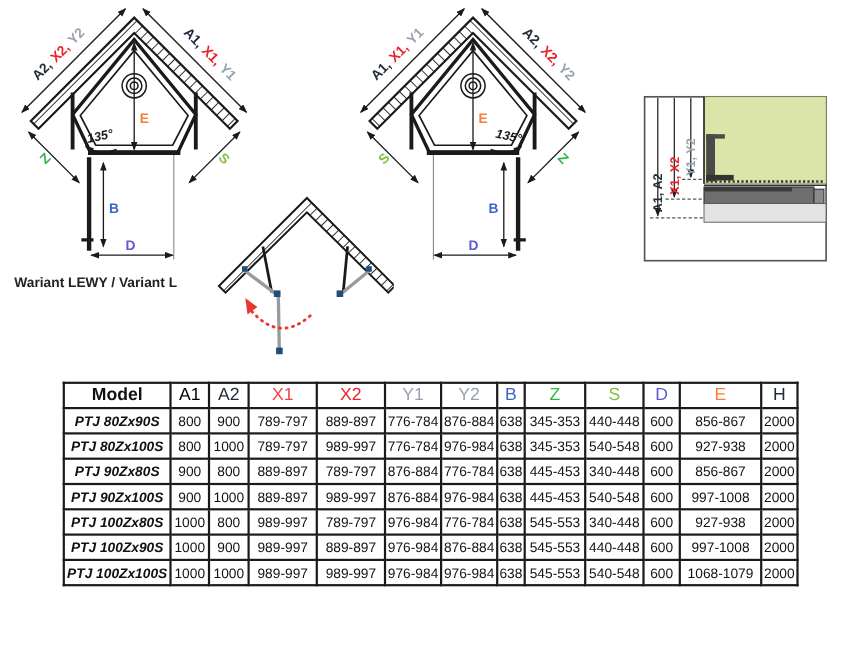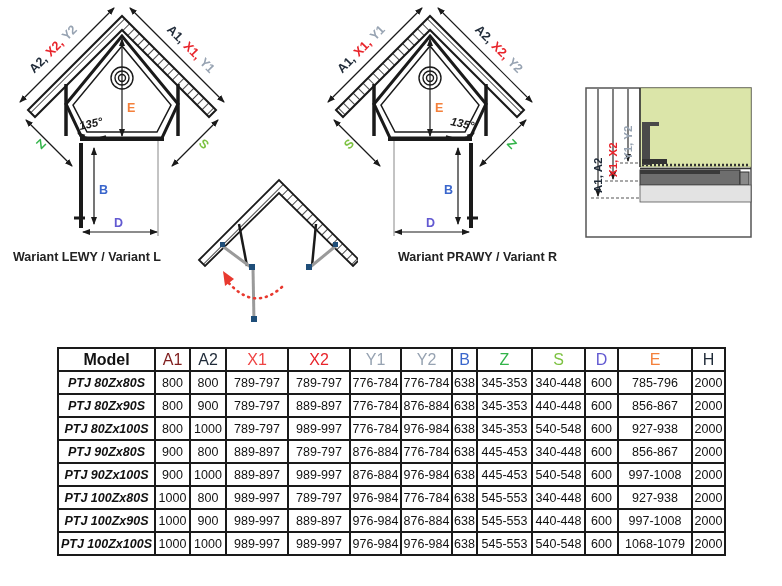--- a/index.html
+++ b/index.html
@@ -116,21 +116,20 @@
     <text class="dimlbl" transform="translate(170,46) rotate(45)" text-anchor="middle">
       <tspan fill="#1f2a38">A2,</tspan><tspan dx="4" fill="#e8232a">X2,</tspan><tspan dx="4" fill="#97a3b2">Y2</tspan>
     </text>
     <text class="dimlbl" x="109" y="106" fill="#f4803b" font-size="14">E</text>
     <text class="dimlbl" x="118" y="188" fill="#3a66cc" font-size="14">B</text>
     <text class="dimlbl" x="100" y="221" fill="#6259d1" font-size="14">D</text>
     <text class="dimlbl" transform="translate(26,141) rotate(-45)" text-anchor="middle" fill="#7dc242" font-size="13">S</text>
     <text class="dimlbl" transform="translate(183,141) rotate(45)" text-anchor="middle" fill="#33b44a" font-size="13">Z</text>
     <text transform="translate(124,119) rotate(12)" font-size="11.5" font-style="italic" font-weight="600" fill="#1a1a1a">135°</text>
   </svg>
-  <div class="abs caption" style="left:398px;top:250px;">Wariant PRAWY / Variant R</div>
 
   <svg class="abs" style="left:583px;top:85px;" width="172" height="155" viewBox="0 0 172 155">
     <rect x="3" y="3" width="165" height="149" fill="#fff" stroke="#555" stroke-width="1.5"></rect>
     <rect x="57" y="3" width="111" height="79" fill="#dbe5a9" stroke="#8a8f66" stroke-width="0.6"></rect>
     <line x1="57" y1="3" x2="57" y2="82" stroke="#333" stroke-width="1.6"></line>
 
     <line x1="59" y1="80" x2="167" y2="80" stroke="#333" stroke-width="2.4" stroke-dasharray="2 2"></line>
     <line x1="57" y1="83.5" x2="168" y2="83.5" stroke="#333" stroke-width="1.4"></line>
 
     <g fill="#4a4a4a">
@@ -168,51 +167,36 @@
           <col style="width:25px">
           <col style="width:55px">
         <col style="width:53px">
           <col style="width:33px">
           <col style="width:74px">
         <col style="width:33px">
       </colgroup>
       <thead>
           <tr>
             <th class="model-h" style="color: rgb(17, 17, 17);">Model</th>
-            <th style="color: #7f1d1d;">A1</th>
+            <th style="color: #000000;">A1</th>
             <th style="color: rgb(31, 42, 56);">A2</th>
             <th style="color: #ef4444;">X1</th>
             <th style="color: rgb(232, 35, 42);">X2</th>
             <th style="color: rgb(151, 163, 178);">Y1</th>
             <th style="color: rgb(151, 163, 178);">Y2</th>
             <th style="color: rgb(58, 102, 204);">B</th>
             <th style="color: rgb(51, 180, 74);">Z</th>
             <th style="color: rgb(125, 194, 66);">S</th>
             <th style="color: rgb(98, 89, 209);">D</th>
             <th style="color: rgb(244, 128, 59);">E</th>
             <th style="color: rgb(31, 42, 56);">H</th>
           </tr>
         </thead>
       <tbody>
           <tr>
-            <td class="model">PTJ 80Zx80S</td>
-            <td>800</td>
-            <td>800</td>
-            <td>789-797</td>
-            <td>789-797</td>
-            <td>776-784</td>
-            <td>776-784</td>
-            <td>638</td>
-            <td>345-353</td>
-            <td>340-448</td>
-            <td>600</td>
-            <td>785-796</td>
-            <td>2000</td>
-          </tr>
-          <tr>
             <td class="model">PTJ 80Zx90S</td>
             <td>800</td>
             <td>900</td>
             <td>789-797</td>
             <td>889-897</td>
             <td>776-784</td>
             <td>876-884</td>
             <td>638</td>
             <td>345-353</td>
             <td>440-448</td>

